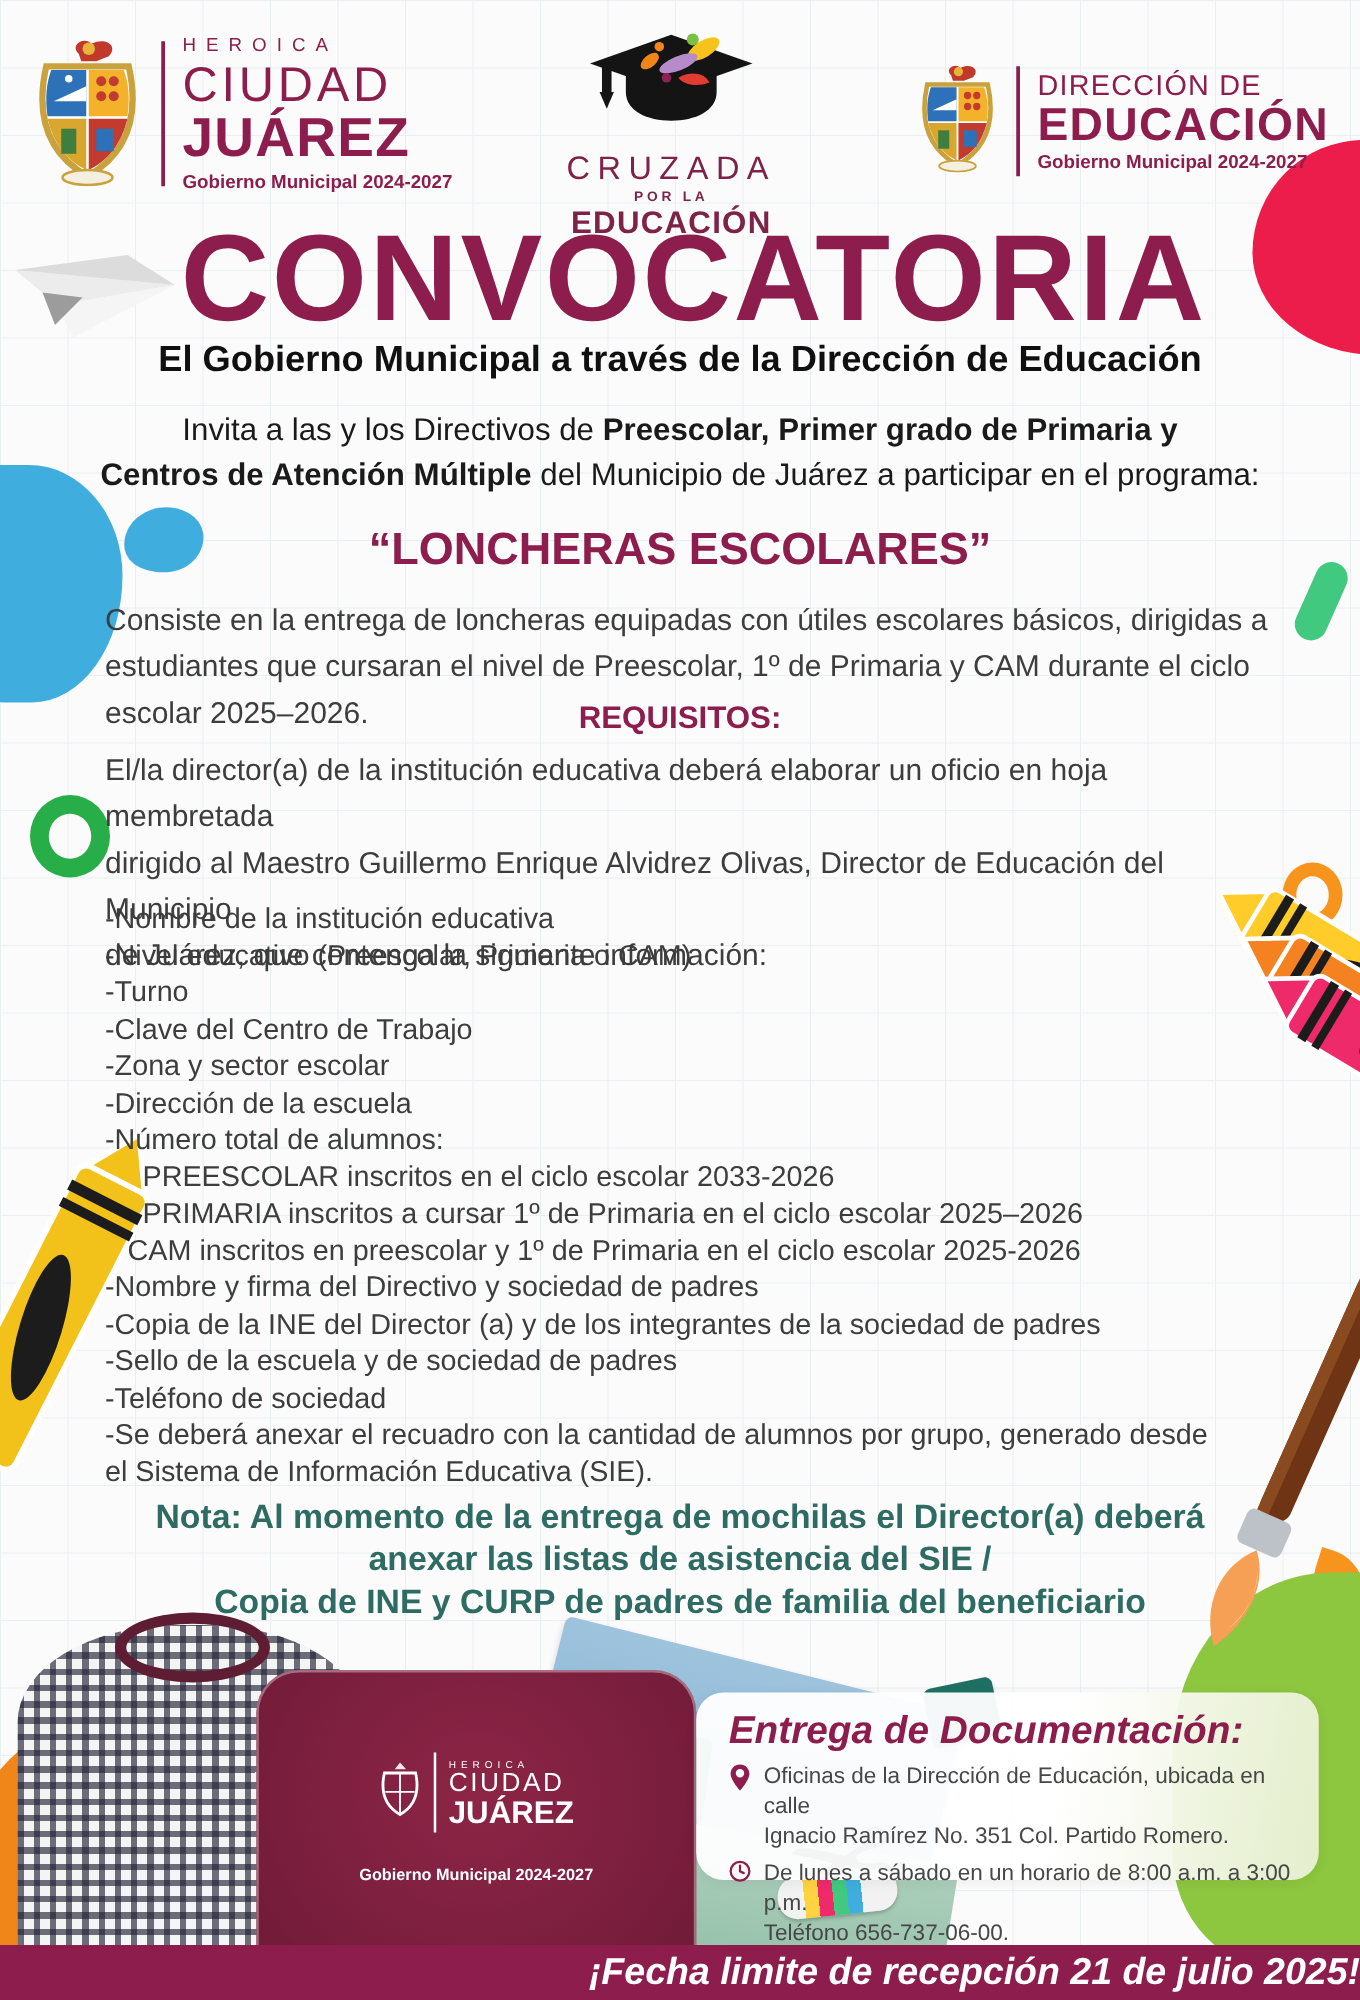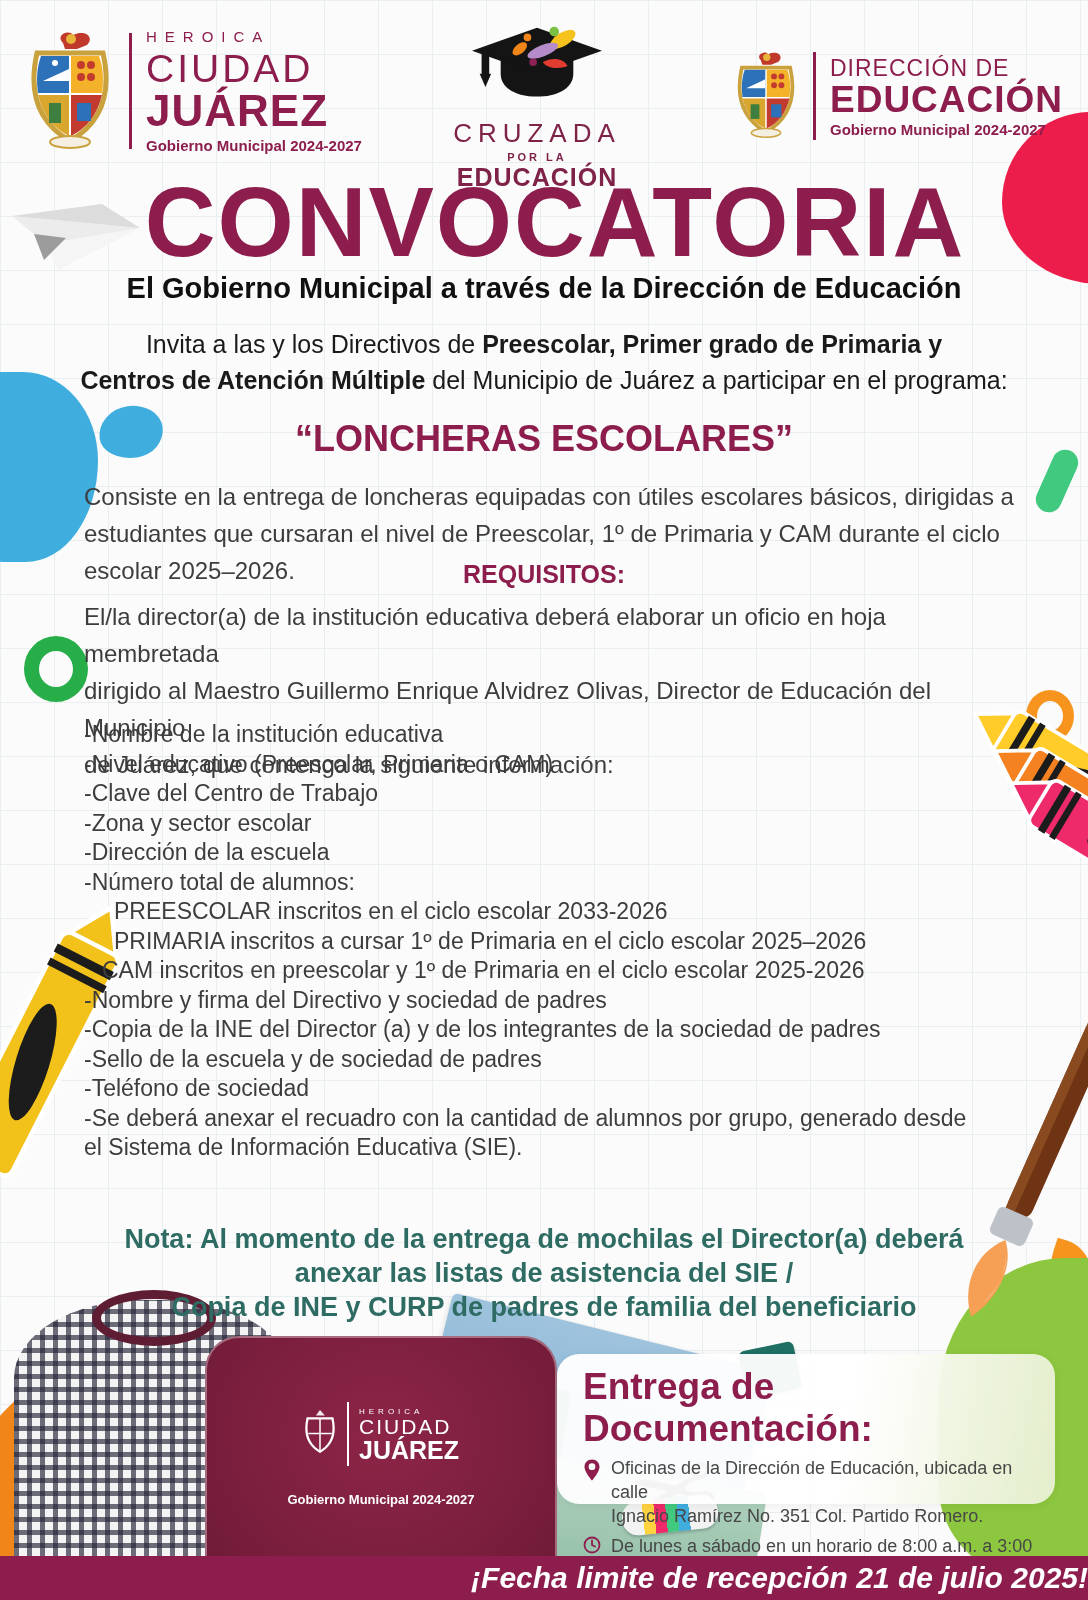--- a/index.html
+++ b/index.html
@@ -64,21 +64,21 @@
   .intro3 { left:0; top:366px; width:100%; text-align:center; font-size:25px; color:#1a1a1a; }
   .intro2 b, .intro3 b { font-weight:bold; }
   .program-title { left:0; top:418px; width:100%; text-align:center; font-size:36px; font-weight:bold; color:#8C1D4D; }
   .body-par { left:84px; width:940px; font-size:24px; line-height:37px; color:#3d3d3d; }
   .par-desc { top:478px; }
   .req-head { left:0; top:560px; width:100%; text-align:center; font-size:25px; font-weight:bold; color:#8C1D4D; }
   .par-reqintro { top:598px; }
   .req-list { left:84px; top:720px; width:900px; font-size:23px; line-height:29.5px; color:#3d3d3d; }
   .req-item.sub { padding-left:30px; }
   .req-item.sub-sm { padding-left:18px; }
-  .nota { left:0; top:1222px; width:100%; text-align:center; font-size:27px; font-weight:bold;
+  .nota { left:0; top:1196px; width:100%; text-align:center; font-size:27px; font-weight:bold;
     color:#2E6B63; line-height:34px; }
   
   .apron { left:14px; top:1300px; width:278px; height:300px;
     background:
       repeating-linear-gradient(0deg, rgba(35,35,55,.65) 0 5px, transparent 5px 13px),
       repeating-linear-gradient(90deg, rgba(35,35,55,.65) 0 5px, transparent 5px 13px),
       #f4f4f4;
     border-radius:46% 46% 6px 6px / 26% 26% 6px 6px; }
   .apron-neck { left:92px; top:1290px; width:124px; height:56px; border:9px solid #5f1d33;
     border-radius:50%; }
@@ -110,21 +110,21 @@
     font-size:13px; font-style:italic; font-weight:bold; transform:rotate(-6deg); }
   .scissors { left:630px; top:1440px; font-size:104px; color:#2e2e2e; transform:scaleX(-1) rotate(10deg);
     line-height:104px; }
   .gluestick { left:622px; top:1498px; width:96px; height:34px; border-radius:16px;
     background:linear-gradient(90deg,#f2f2f2 0 22%, #ffd23f 22% 34%, #ee2a6b 34% 46%, #41C97F 46% 58%, #3FAEDE 58% 70%, #f2f2f2 70% 100%);
     transform:rotate(-6deg); box-shadow:0 2px 3px rgba(0,0,0,.2); }
   
   .entrega-box { left:557px; top:1354px; width:498px; height:150px; border-radius:22px;
     background:linear-gradient(100deg, rgba(255,255,255,.95) 58%, rgba(233,240,211,.95));
     padding:12px 18px 10px 26px; box-shadow:0 2px 10px rgba(0,0,0,.06); }
-  .entrega-title { font-size:37px; font-weight:bold; color:#8C1D4D; }
+  .entrega-title { font-size:31px; font-weight:bold; color:#8C1D4D;font-style:italic; }
   .entrega-row { display:flex; gap:8px; margin-top:6px; }
   .entrega-row .txt { font-size:18px; line-height:24px; color:#474747; }
   .pin-icon, .clock-icon { flex:0 0 20px; padding-top:2px; }
   
   .footer-bar { left:0; top:1556px; width:100%; height:44px; background:#8C1D4D;
     display:flex; align-items:center; justify-content:flex-end; }
   .footer-text { color:#fff; font-size:30px; font-weight:bold; font-style:italic; }
   
   .paper-plane { left:6px; top:182px; width:140px; height:92px; }
 </style>
@@ -337,20 +337,21 @@
 
   <div class="abs body-par par-reqintro">
     <div>El/la director(a) de la institución educativa deberá elaborar un oficio en hoja membretada</div>
     <div>dirigido al Maestro Guillermo Enrique Alvidrez Olivas, Director de Educación del Municipio</div>
     <div>de Juárez, que contenga la siguiente información:</div>
   </div>
 
   <div class="abs req-list">
     <div class="req-item">-Nombre de la institución educativa</div>
     <div class="req-item">-Nivel educativo (Preescolar, Primaria o CAM)</div>
+    <div class="req-item">-Turno</div>
     <div class="req-item">-Clave del Centro de Trabajo</div>
     <div class="req-item">-Zona y sector escolar</div>
     <div class="req-item">-Dirección de la escuela</div>
     <div class="req-item">-Número total de alumnos:</div>
     <div class="req-item sub">PREESCOLAR inscritos en el ciclo escolar 2033-2026</div>
     <div class="req-item sub">PRIMARIA inscritos a cursar 1º de Primaria en el ciclo escolar 2025–2026</div>
     <div class="req-item sub-sm">CAM inscritos en preescolar y 1º de Primaria en el ciclo escolar 2025-2026</div>
     <div class="req-item">-Nombre y firma del Directivo y sociedad de padres</div>
     <div class="req-item">-Copia de la INE del Director (a) y de los integrantes de la sociedad de padres</div>
     <div class="req-item">-Sello de la escuela y de sociedad de padres</div>

